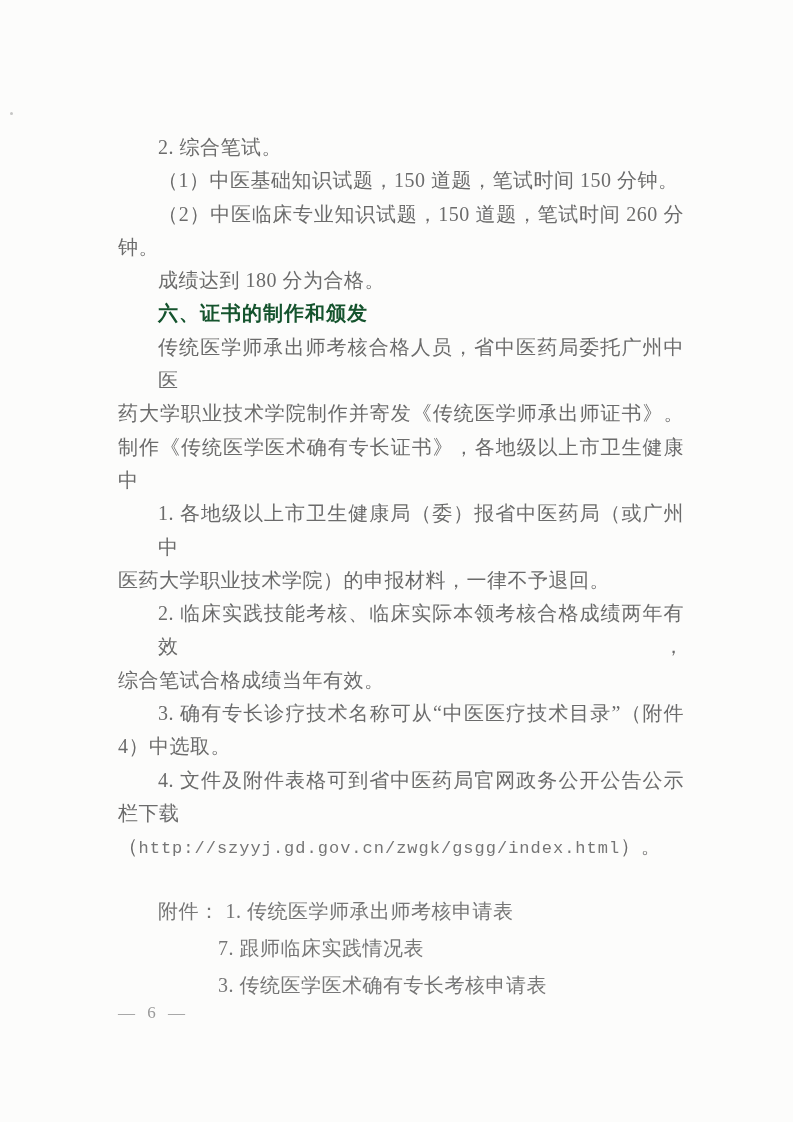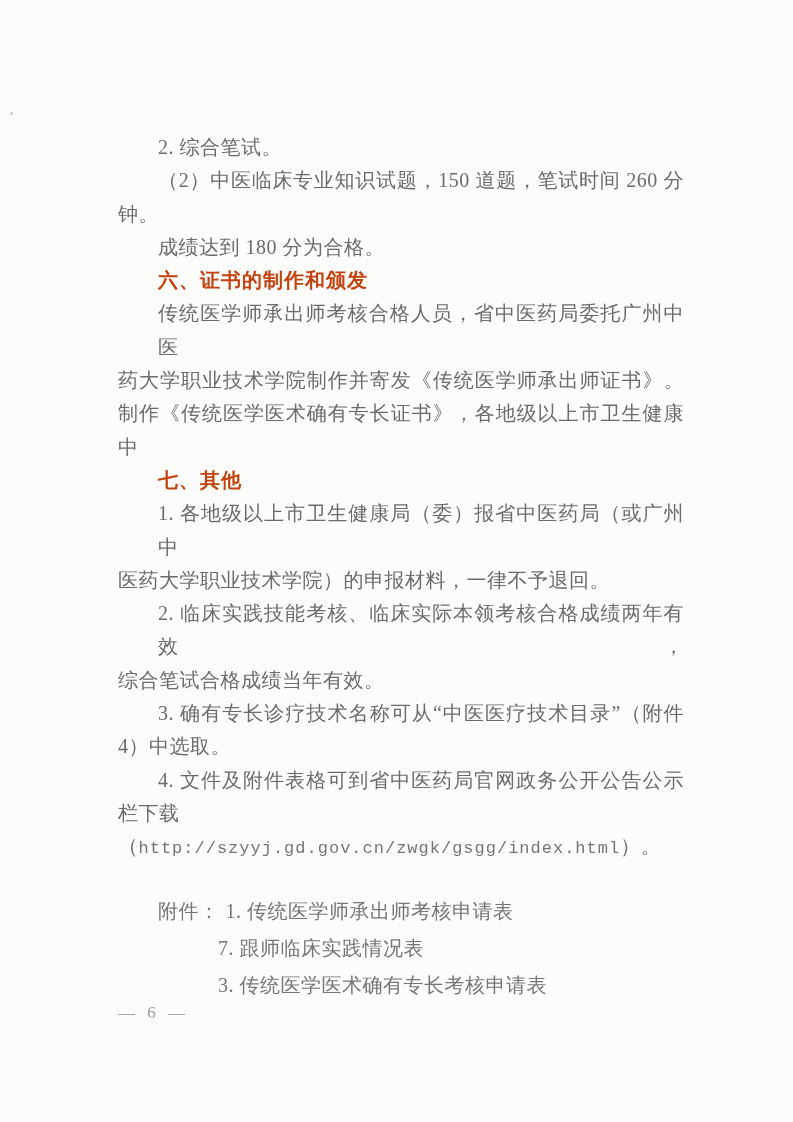--- a/index.html
+++ b/index.html
@@ -42,21 +42,21 @@
   
   .fill {
     text-align: justify;
     text-align-last: justify;
     text-justify: inter-character;
   }
   
   .hd {
     font-family: "Liberation Sans", sans-serif;
     font-weight: bold;
-    color: #c2410c;
+    color: #14532d;
     letter-spacing: 1px;
   }
   .url {
     font-family: "Liberation Mono", monospace;
     font-size: 17px;
     letter-spacing: 1px;
     color: #757575;
   }
   .attachments {
     margin-top: 27px;
@@ -78,30 +78,30 @@
 </head>
 <body>
 
 <div class="page">
 
   <div class="artifact"></div>
 
   <div class="text-block">
 
     <div class="ln ind">2. 综合笔试。</div>
+    <div class="ln ind">（1）中医基础知识试题，150 道题，笔试时间 150 分钟。</div>
     <div class="ln ind fill">（2）中医临床专业知识试题，150 道题，笔试时间 260 分</div>
     <div class="ln">钟。</div>
     <div class="ln ind">成绩达到 180 分为合格。</div>
 
     <div class="ln ind hd">六、证书的制作和颁发</div>
     <div class="ln ind fill">传统医学师承出师考核合格人员，省中医药局委托广州中医</div>
     <div class="ln fill">药大学职业技术学院制作并寄发《传统医学师承出师证书》。</div>
     <div class="ln fill">制作《传统医学医术确有专长证书》，各地级以上市卫生健康中</div>
 
-    <div class="ln ind hd">七、其他</div>
     <div class="ln ind fill">1. 各地级以上市卫生健康局（委）报省中医药局（或广州中</div>
     <div class="ln">医药大学职业技术学院）的申报材料，一律不予退回。</div>
     <div class="ln ind fill">2. 临床实践技能考核、临床实际本领考核合格成绩两年有效，</div>
     <div class="ln">综合笔试合格成绩当年有效。</div>
     <div class="ln ind fill">3. 确有专长诊疗技术名称可从“中医医疗技术目录”（附件</div>
     <div class="ln">4）中选取。</div>
     <div class="ln ind fill">4. 文件及附件表格可到省中医药局官网政务公开公告公示</div>
     <div class="ln">
       <span>栏下载（</span><span class="url">http://szyyj.gd.gov.cn/zwgk/gsgg/index.html</span><span>）。</span>
     </div>

